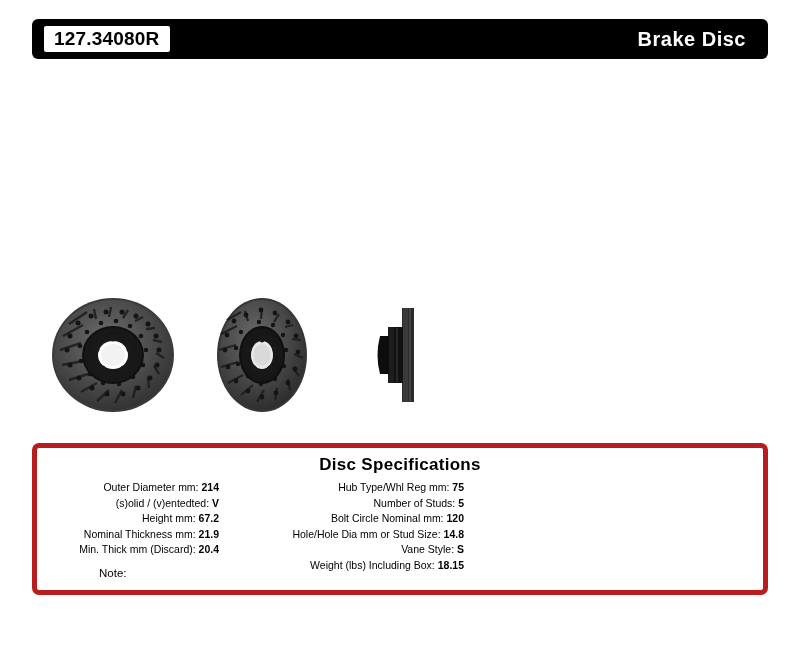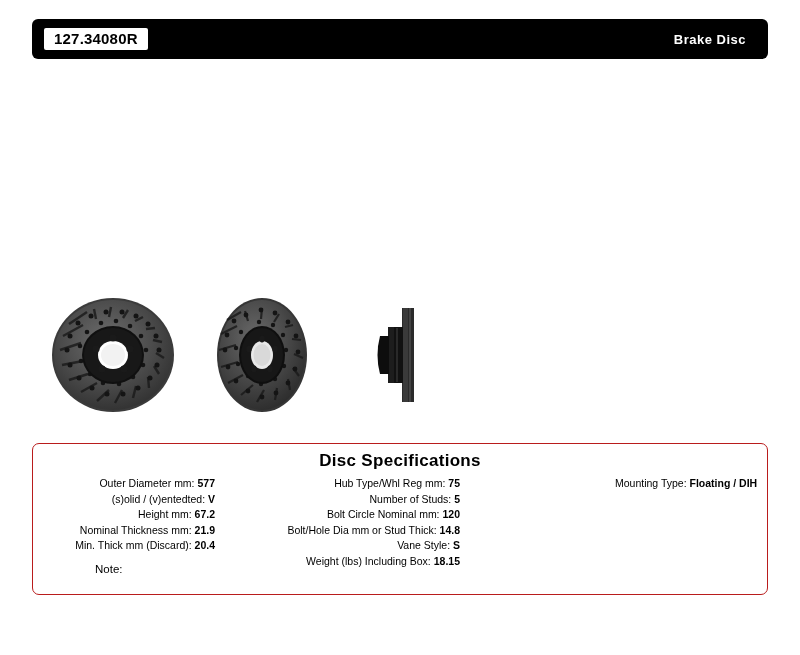--- a/index.html
+++ b/index.html
@@ -37,36 +37,36 @@
     position: absolute;
     left: 12px;
     top: 0;
     height: 40px;
     display: flex;
     align-items: center;
   }
   .part-number {
     background: #ffffff;
     color: #000000;
-    font-size: 15px;
+    font-size: 19px;
     font-weight: bold;
     letter-spacing: 0.2px;
     padding: 3px 10px 4px 10px;
     line-height: 1;
     border-radius: 2px;
   }
   .header-right {
     position: absolute;
     right: 22px;
     top: 0;
     height: 40px;
     display: flex;
     align-items: center;
     color: #ffffff;
-    font-size: 13px;
+    font-size: 20px;
     font-weight: bold;
     letter-spacing: 0.5px;
   }
 
   
   .images {
     position: absolute;
     left: 0;
     top: 290px;
     width: 800px;
@@ -80,21 +80,21 @@
   .rotor-b { left: 205px; top: 0px; }
   .rotor-c { left: 368px; top: 0px; }
 
   
   .spec-panel {
     position: absolute;
     left: 32px;
     top: 443px;
     width: 736px;
     height: 152px;
-    border: 1px solid #b91c1c;
+    border: 5px solid #b91c1c;
     border-radius: 7px;
     box-sizing: border-box;
     background: #ffffff;
     padding-left: 40px;
   }
   .spec-title {
     position: absolute;
     left: 0;
     top: 7px;
     width: 100%;
@@ -331,21 +331,21 @@
   </div>
 
   <div class="spec-panel">
     <div class="spec-title">Disc Specifications</div>
 
     <div class="spec-cols">
 
       <div class="col col-1">
         <div class="spec-row">
           <span class="lbl">Outer Diameter mm:</span>
-          <span class="val">577</span>
+          <span class="val">214</span>
         </div>
         <div class="spec-row">
           <span class="lbl">(s)olid / (v)entedted:</span>
           <span class="val">V</span>
         </div>
         <div class="spec-row">
           <span class="lbl">Height mm:</span>
           <span class="val">67.2</span>
         </div>
         <div class="spec-row">
@@ -365,39 +365,33 @@
         </div>
         <div class="spec-row">
           <span class="lbl">Number of Studs:</span>
           <span class="val">5</span>
         </div>
         <div class="spec-row">
           <span class="lbl">Bolt Circle Nominal mm:</span>
           <span class="val">120</span>
         </div>
         <div class="spec-row">
-          <span class="lbl">Bolt/Hole Dia mm or Stud Thick:</span>
+          <span class="lbl">Hole/Hole Dia mm or Stud Size:</span>
           <span class="val">14.8</span>
         </div>
         <div class="spec-row">
           <span class="lbl">Vane Style:</span>
           <span class="val">S</span>
         </div>
         <div class="spec-row">
           <span class="lbl">Weight (lbs) Including Box:</span>
           <span class="val">18.15</span>
         </div>
       </div>
 
-      <div class="col col-3">
-        <div class="spec-row">
-          <span class="lbl">Mounting Type:</span>
-          <span class="val">Floating / DIH</span>
-        </div>
-      </div>
 
     </div>
 
     <div class="note">
       <span>Note:</span>
       <span class="note-value"></span>
     </div>
   </div>
 
 </div>

